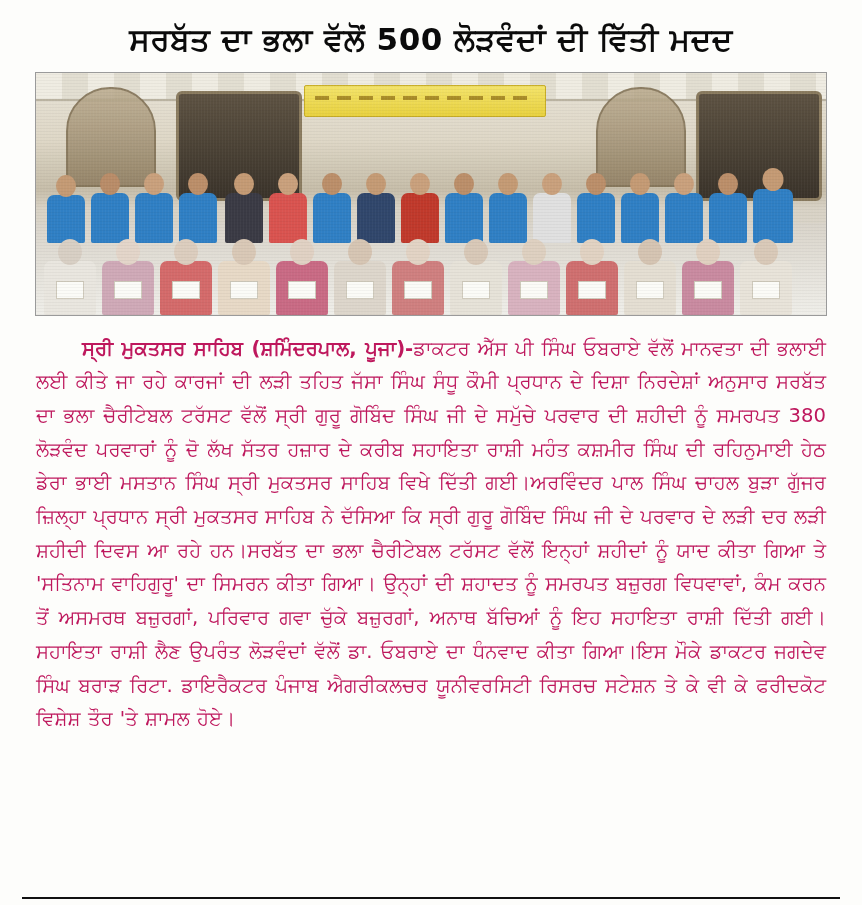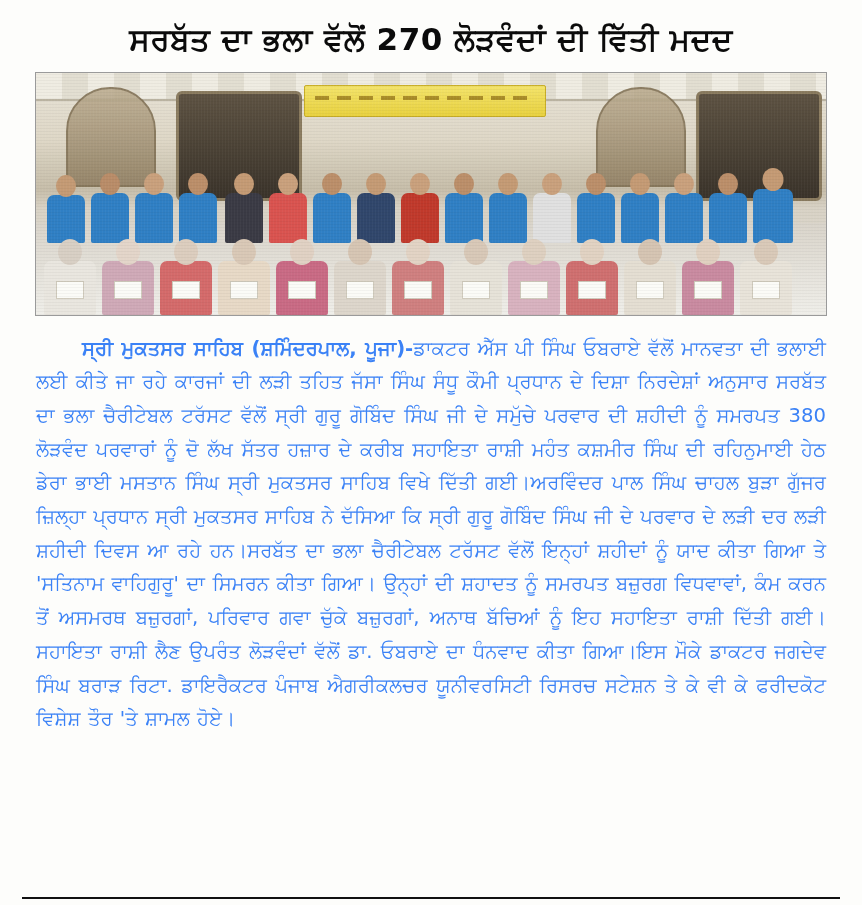--- a/index.html
+++ b/index.html
@@ -139,42 +139,42 @@
   }
   
   .article {
     margin: 16px auto 0 auto;
     width: 790px;
     font-family: "DejaVu Sans", sans-serif;
     font-size: 19.6px;
     line-height: 1.72;
     text-align: justify;
     text-justify: inter-word;
-    color: #3b82f6;
+    color: #be185d;
     word-spacing: 1px;
   }
   .article .lead {
     font-weight: bold;
   }
   .indent { display: inline-block; width: 46px; }
   .bottom-rule {
     position: absolute;
     left: 22px;
     right: 22px;
     bottom: 6px;
     height: 2px;
     background: #111;
   }
 </style>
 </head>
 <body>
 
 <div class="page">
 
-  <h1 class="headline">ਸਰਬੱਤ ਦਾ ਭਲਾ ਵੱਲੋਂ 270 ਲੋੜਵੰਦਾਂ ਦੀ ਵਿੱਤੀ ਮਦਦ</h1>
+  <h1 class="headline">ਸਰਬੱਤ ਦਾ ਭਲਾ ਵੱਲੋਂ 500 ਲੋੜਵੰਦਾਂ ਦੀ ਵਿੱਤੀ ਮਦਦ</h1>
 
   <div class="photo-wrap">
     <div class="ph-hall"></div>
     <div class="ph-ceiling"></div>
 
     <div class="ph-arch" style="left:30px;"></div>
     <div class="ph-doorway" style="left:140px;"></div>
     <div class="ph-arch" style="left:560px;"></div>
     <div class="ph-doorway" style="left:660px;"></div>
 

